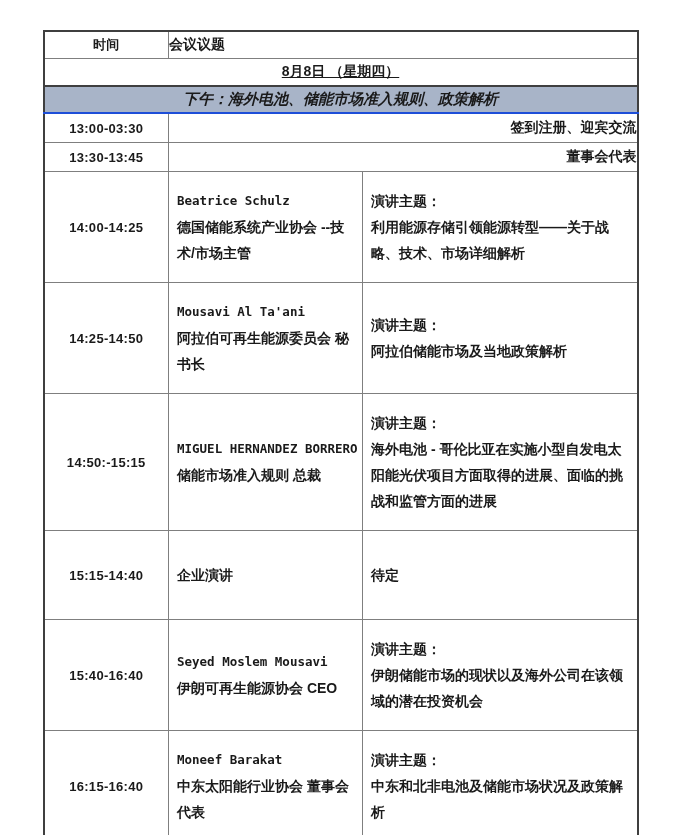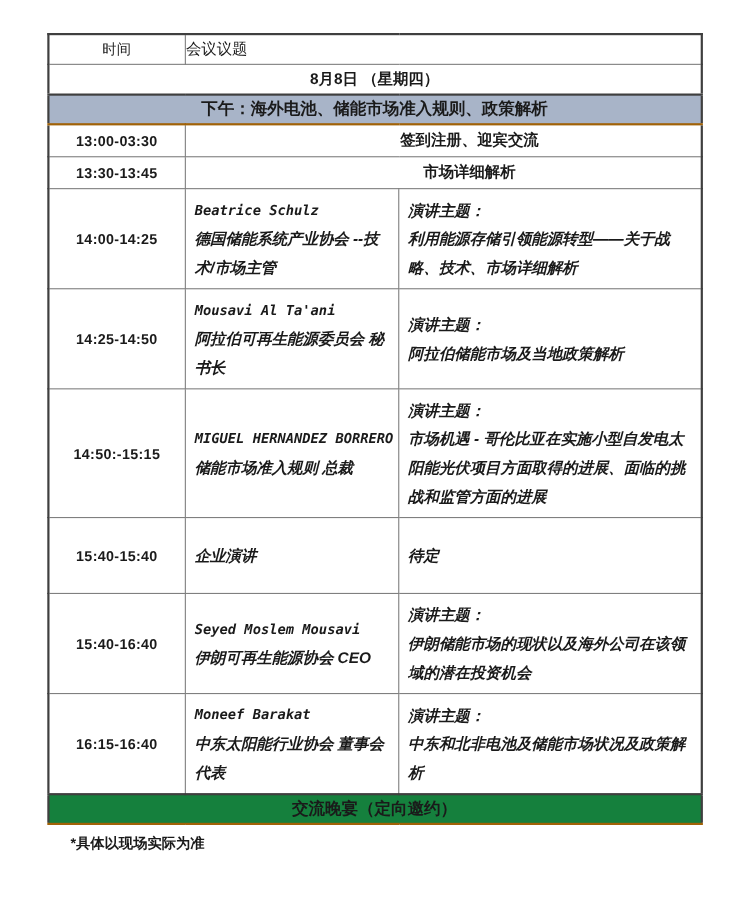--- a/index.html
+++ b/index.html
@@ -27,48 +27,49 @@
   td {
     border: 1px solid #7f7f7f;
     font-size: 14px;
     font-weight: 600;
     vertical-align: middle;
     padding: 0;
   }
 
   tr.header td {
     height: 26px;
-    font-weight: 400;
+    font-weight: 700;
   }
   tr.date td {
     height: 26px;
     text-align: center;
     font-weight: 700;
+    text-decoration: underline;
   }
   tr.section td {
     height: 25px;
     text-align: center;
     font-weight: 700;
     font-size: 15px;
     border-top: 2px solid #3f3f3f;
-    border-bottom: 2px solid #a16207;
+    border-bottom: 2px solid #1d4ed8;
+    font-style: italic;
   }
   tr.simple td { height: 28px; }
-  tr.simple td.merged { text-align: center; padding-left: 48px; }
+  tr.simple td.merged { text-align: right; padding-left: 48px; }
 
   td.time {
     text-align: center;
     font-size: 13px;
     letter-spacing: 0.3px;
   }
   tr.speaker td { height: 56px; }
   td.speaker, td.topic {
     text-align: left;
-    padding: 6px 8px;
-    font-style: italic;
+    padding: 16px 8px;
   }
   .line { line-height: 26px; }
   .line.latin {
     font-family: "DejaVu Sans Mono", "Liberation Mono", monospace;
     font-size: 12.5px;
     white-space: nowrap;
     font-weight: 600;
   }
 
   .footnote {
@@ -97,21 +98,21 @@
         </tr>
         <tr class="section">
           <td class="merged" colspan="3" style="background: rgb(168, 180, 200);">下午：海外电池、储能市场准入规则、政策解析</td>
         </tr>
         <tr class="simple">
           <td class="time">13:00-03:30</td>
           <td class="merged" colspan="2">签到注册、迎宾交流</td>
         </tr>
         <tr class="simple">
           <td class="time">13:30-13:45</td>
-          <td class="merged" colspan="2">市场详细解析</td>
+          <td class="merged" colspan="2">董事会代表</td>
         </tr>
         <tr class="speaker">
           <td class="time">14:00-14:25</td>
           <td class="speaker">
             <div class="line latin">Beatrice Schulz</div>
             <div class="line">德国储能系统产业协会 --技术/市场主管</div>
           </td>
           <td class="topic">
             <div class="line">演讲主题：</div>
             <div class="line">利用能源存储引领能源转型——关于战略、技术、市场详细解析</div>
@@ -129,25 +130,25 @@
           </td>
         </tr>
         <tr class="speaker">
           <td class="time">14:50:-15:15</td>
           <td class="speaker">
             <div class="line latin">MIGUEL HERNANDEZ BORRERO</div>
             <div class="line">储能市场准入规则 总裁</div>
           </td>
           <td class="topic">
             <div class="line">演讲主题：</div>
-            <div class="line">市场机遇 - 哥伦比亚在实施小型自发电太阳能光伏项目方面取得的进展、面临的挑战和监管方面的进展</div>
+            <div class="line">海外电池 - 哥伦比亚在实施小型自发电太阳能光伏项目方面取得的进展、面临的挑战和监管方面的进展</div>
           </td>
         </tr>
         <tr class="speaker">
-          <td class="time">15:40-15:40</td>
+          <td class="time">15:15-14:40</td>
           <td class="speaker">
             <div class="line">企业演讲</div>
           </td>
           <td class="topic">
             <div class="line">待定</div>
           </td>
         </tr>
         <tr class="speaker">
           <td class="time">15:40-16:40</td>
           <td class="speaker">

